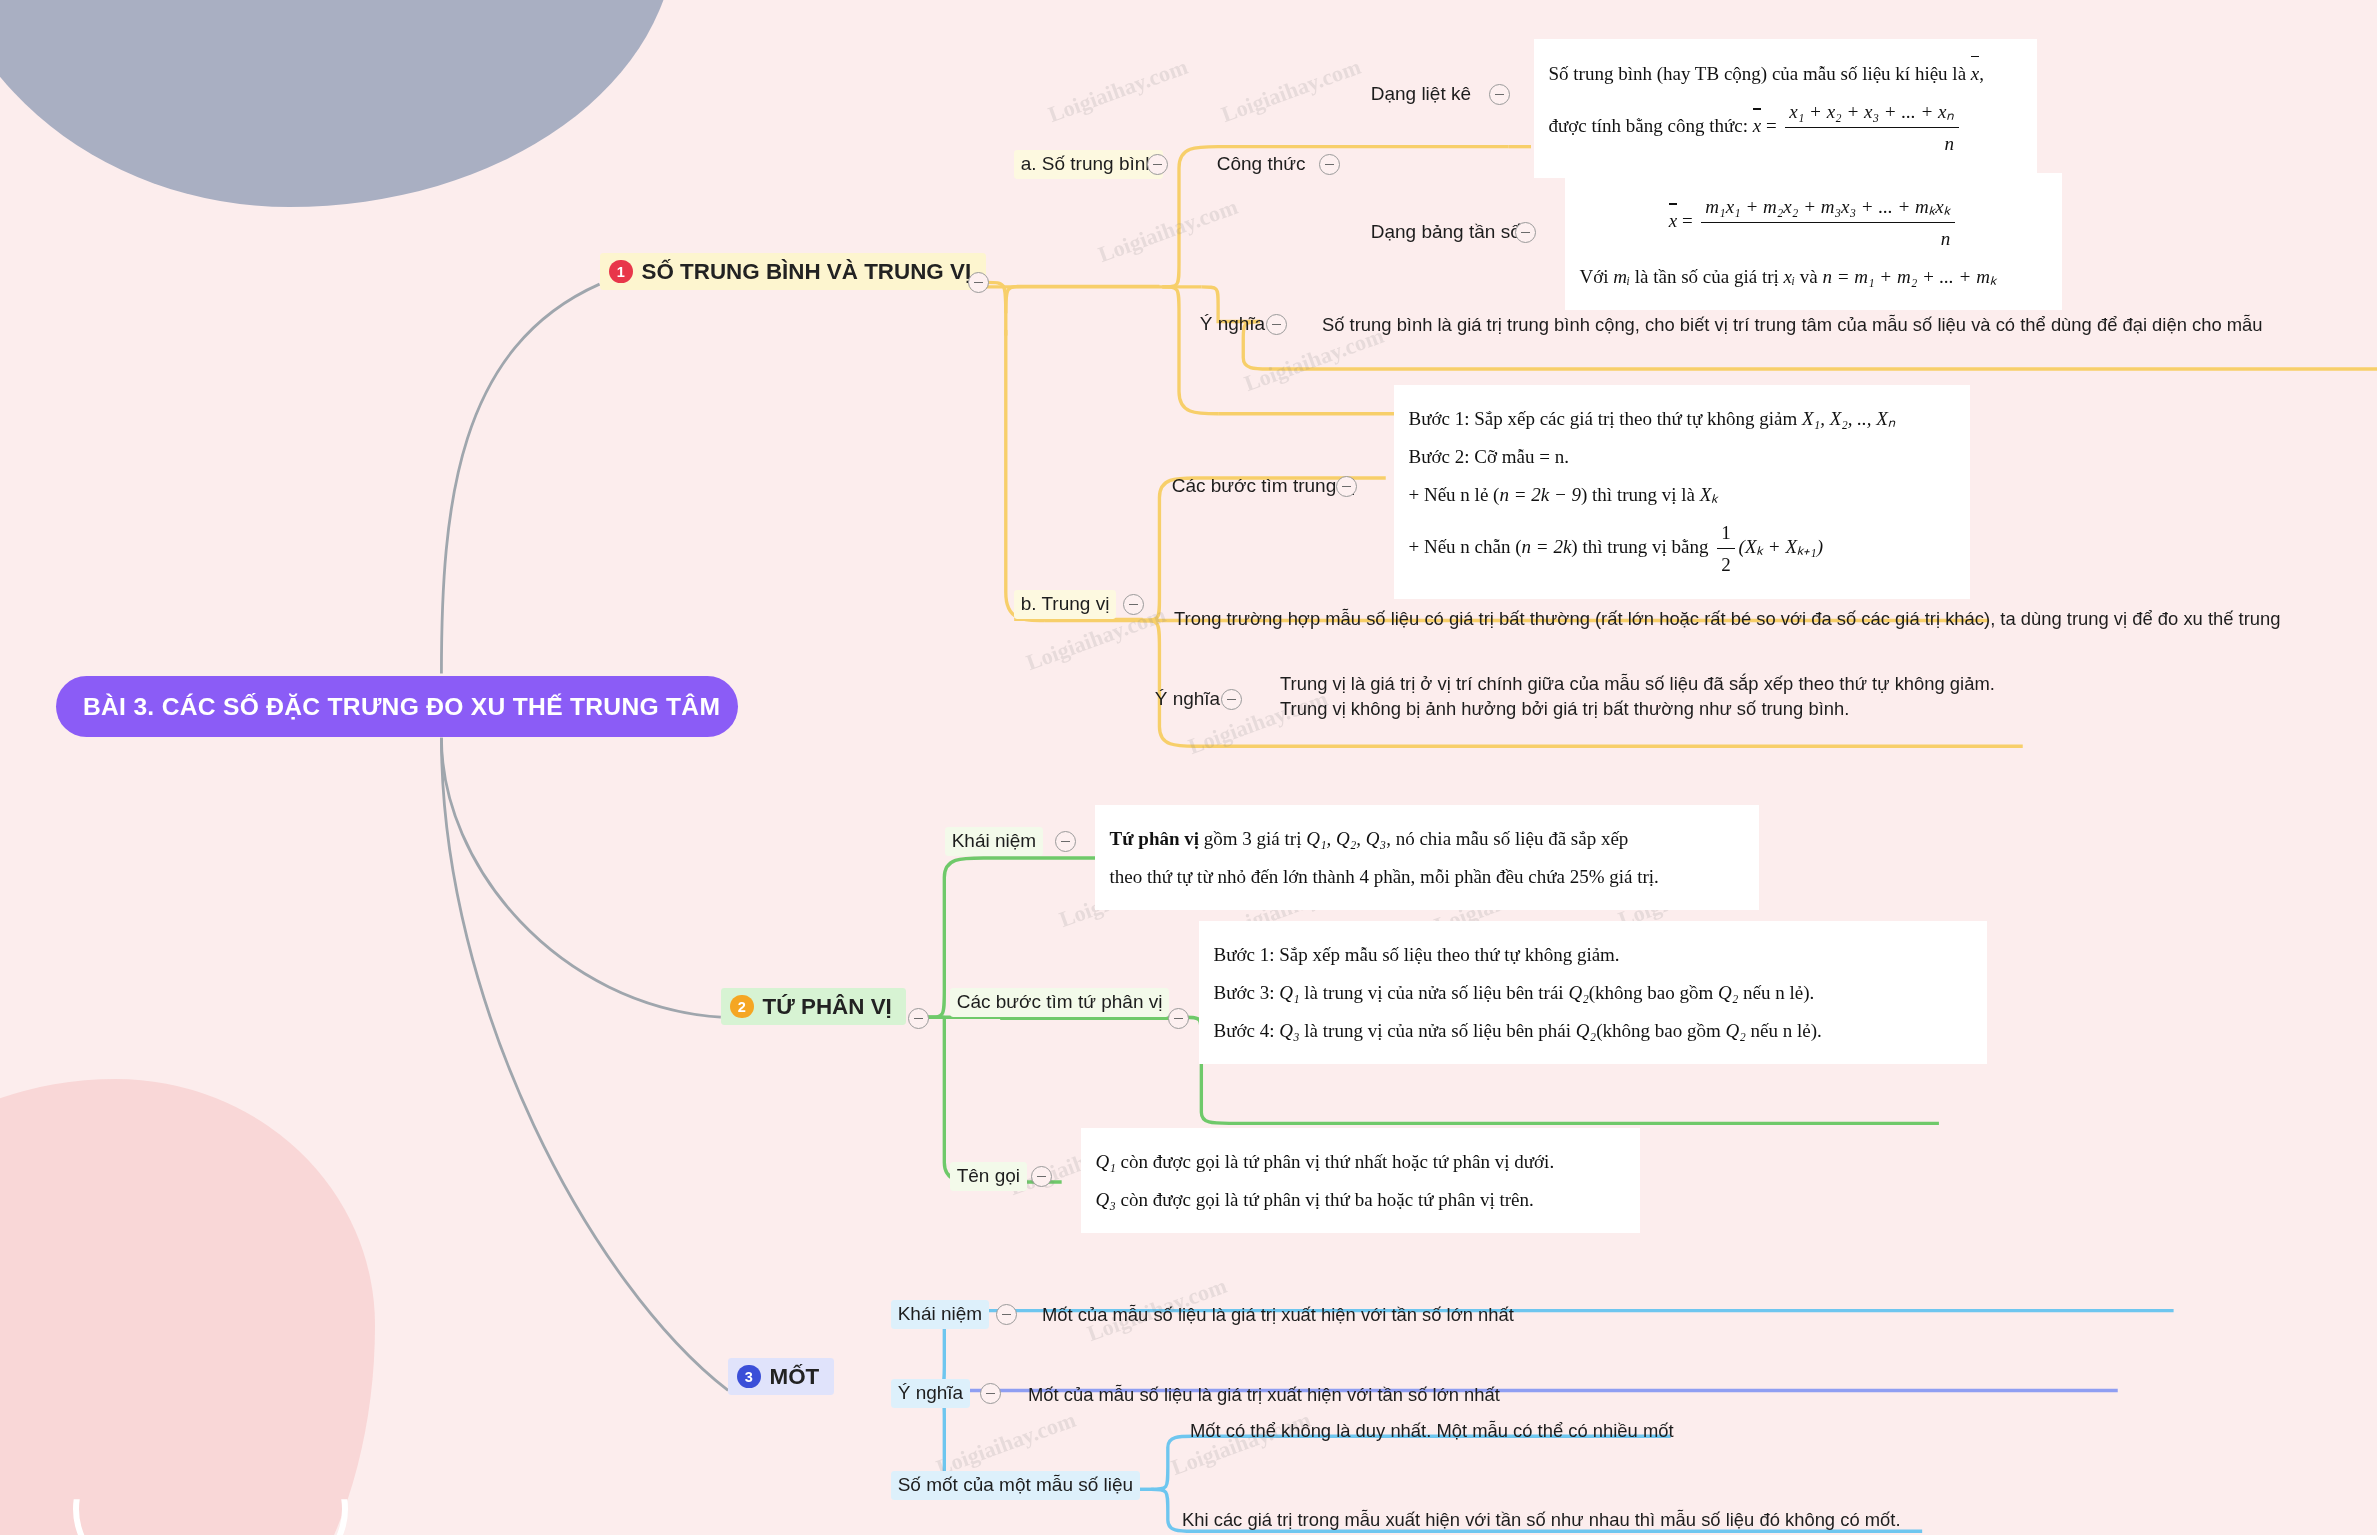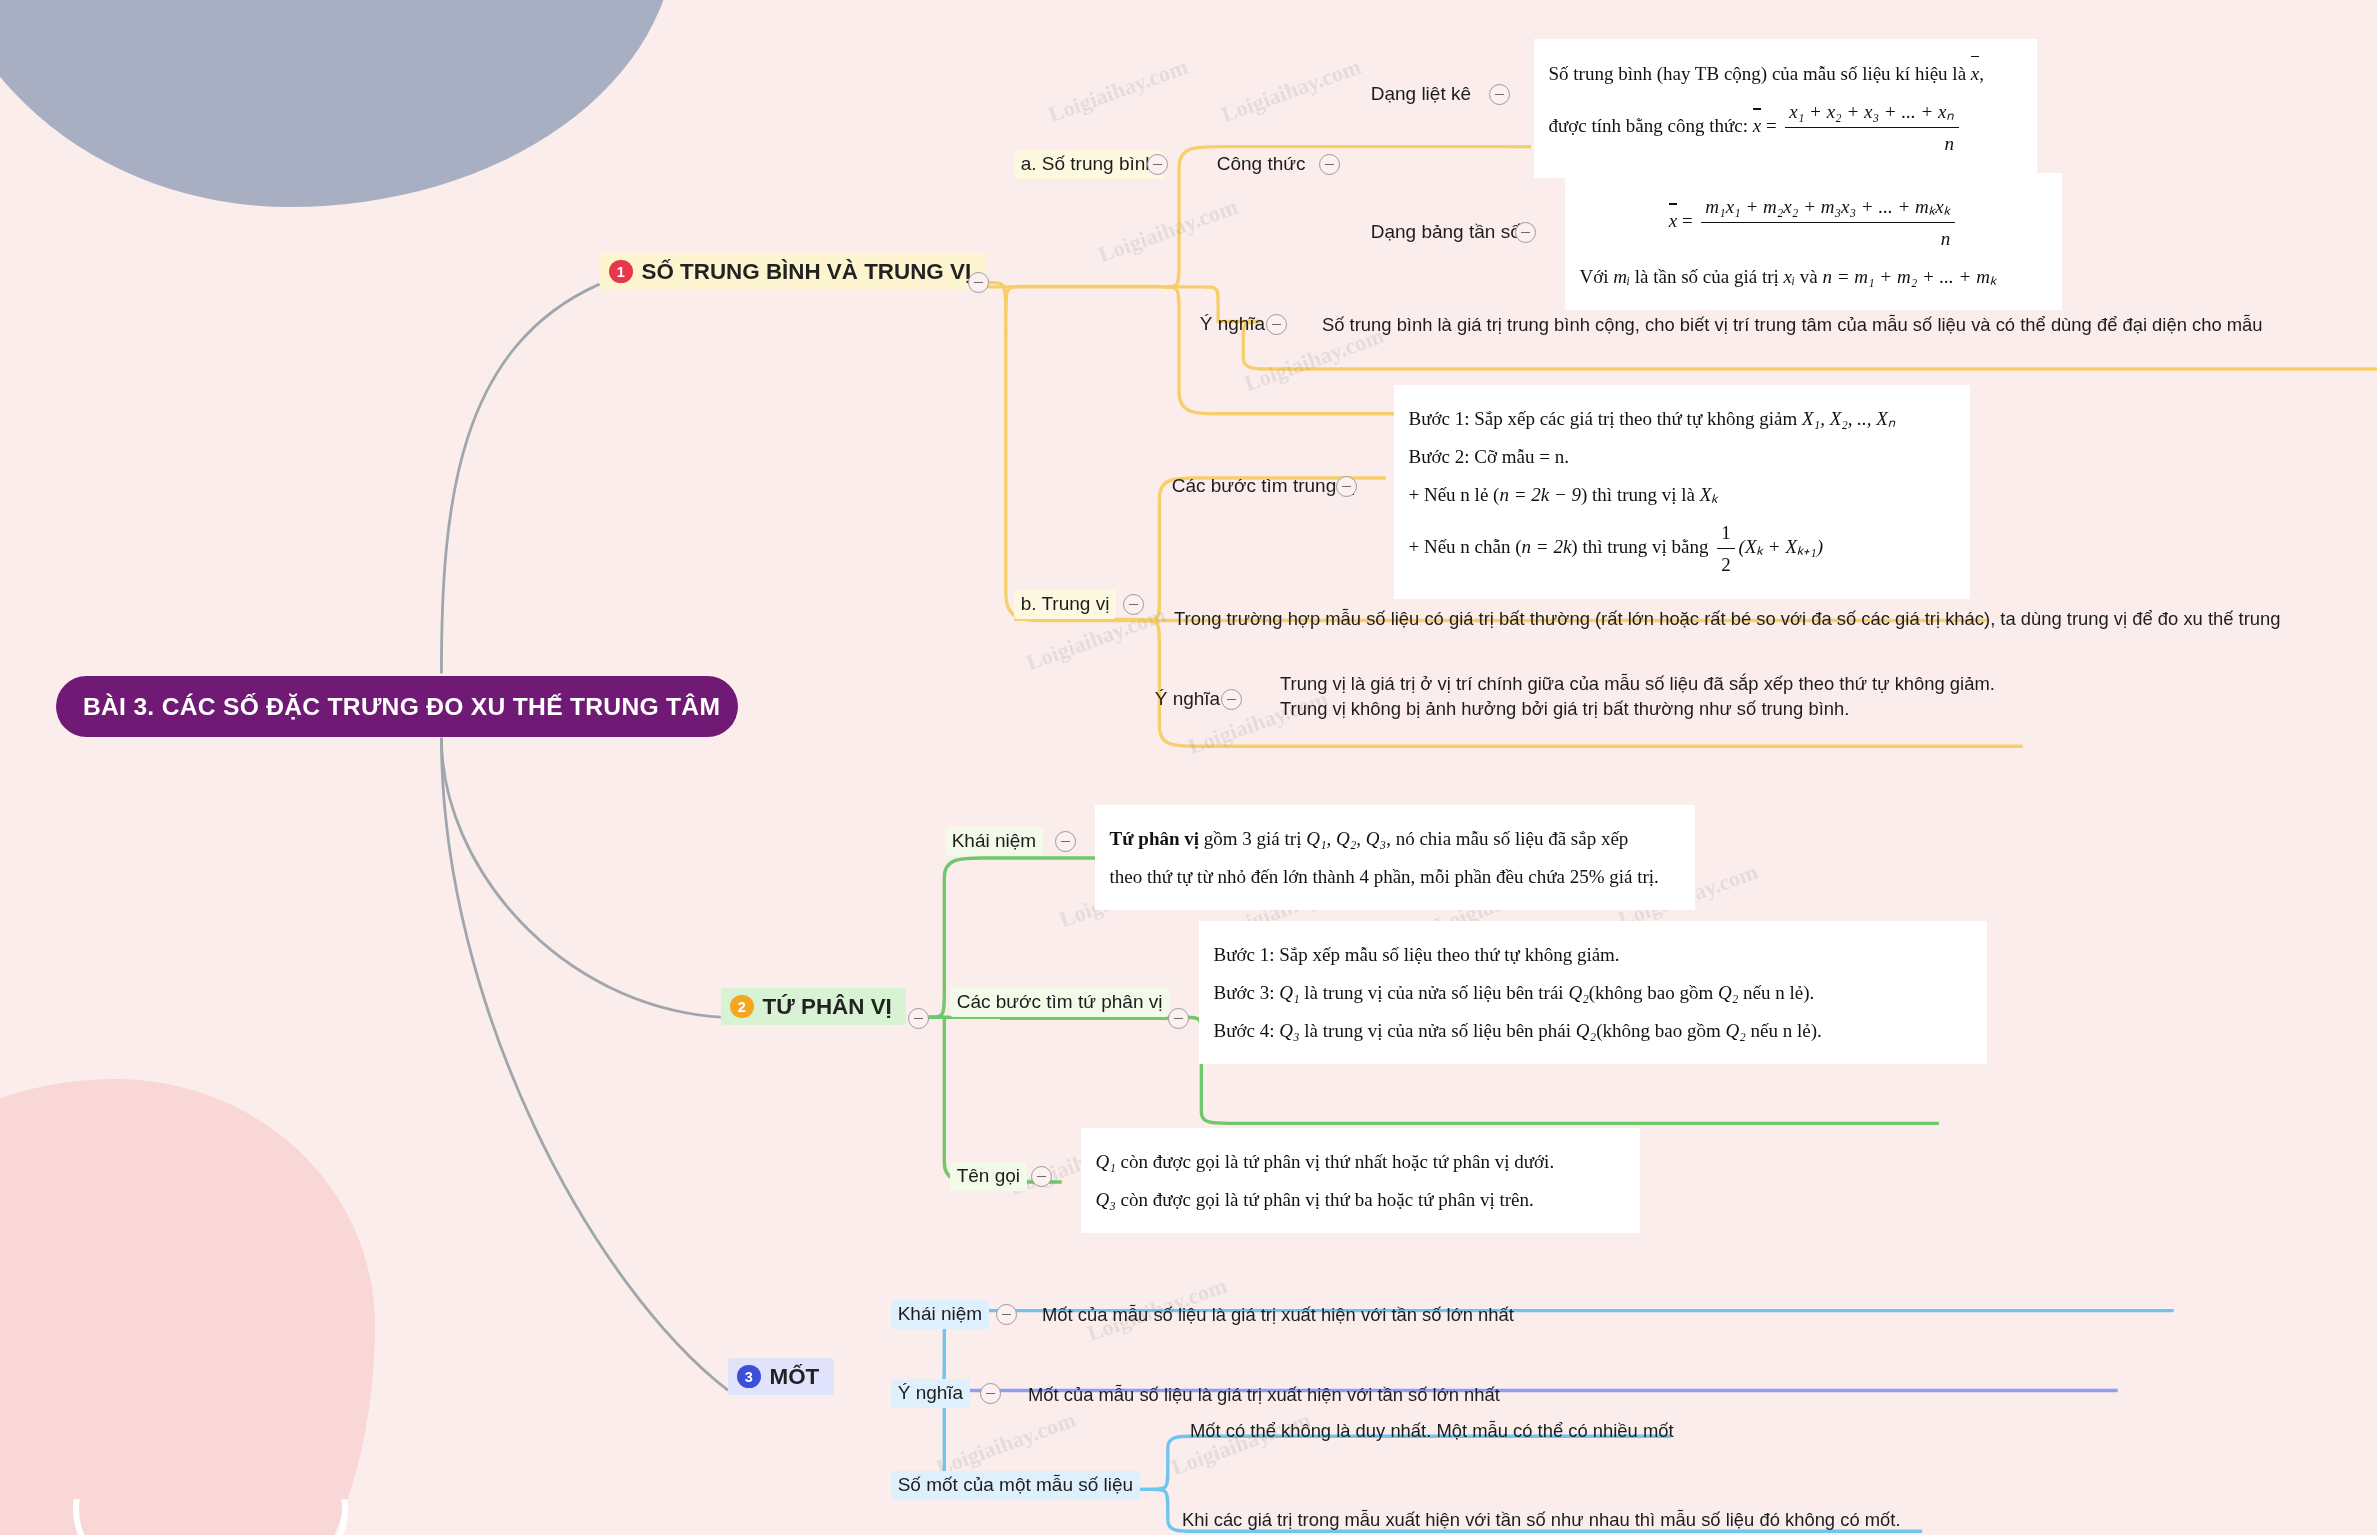--- a/index.html
+++ b/index.html
@@ -39,21 +39,21 @@
 
   
   #links { position: absolute; left: 0; top: 0; width: 2377px; height: 1536px; }
 
   
   .node { position: absolute; box-sizing: border-box; }
 
   #root-node {
     left: 56px; top: 676px;
     width: 682px; height: 61px;
-    background: #701a75;
+    background: #8b5cf6;
     border-radius: 31px;
     color: #ffffff;
     font-size: 24.6px;
     font-weight: 700;
     letter-spacing: 0.3px;
     display: flex; align-items: center;
     padding-left: 27px;
   }
 
   .branch {
@@ -328,21 +328,21 @@
     <span class="badge">2</span>
     <span>TỨ PHÂN VỊ</span>
   </div>
   <div class="toggle" style="left:908px; top:1008px;"></div>
 
   <div class="node sublabel tint-green" style="left:945px; top:827px;">
     <span>Khái niệm</span>
   </div>
   <div class="toggle" style="left:1055px; top:831px;"></div>
 
-  <div class="node card" style="left:1095px; top:805px; width:600px;">
+  <div class="node card" style="left:1095px; top:805px; width:664px;">
     <span class="ln">
       <b>Tứ phân vị</b>
       <span>gồm 3 giá trị</span>
       <span class="mi">Q₁, Q₂, Q₃</span><span>, nó chia mẫu số liệu đã sắp xếp</span>
     </span>
     <span class="ln">theo thứ tự từ nhỏ đến lớn thành 4 phần, mỗi phần đều chứa 25% giá trị.</span>
   </div>
 
   <div class="node sublabel tint-green" style="left:950px; top:988px;">
     <span>Các bước tìm tứ phân vị</span>

